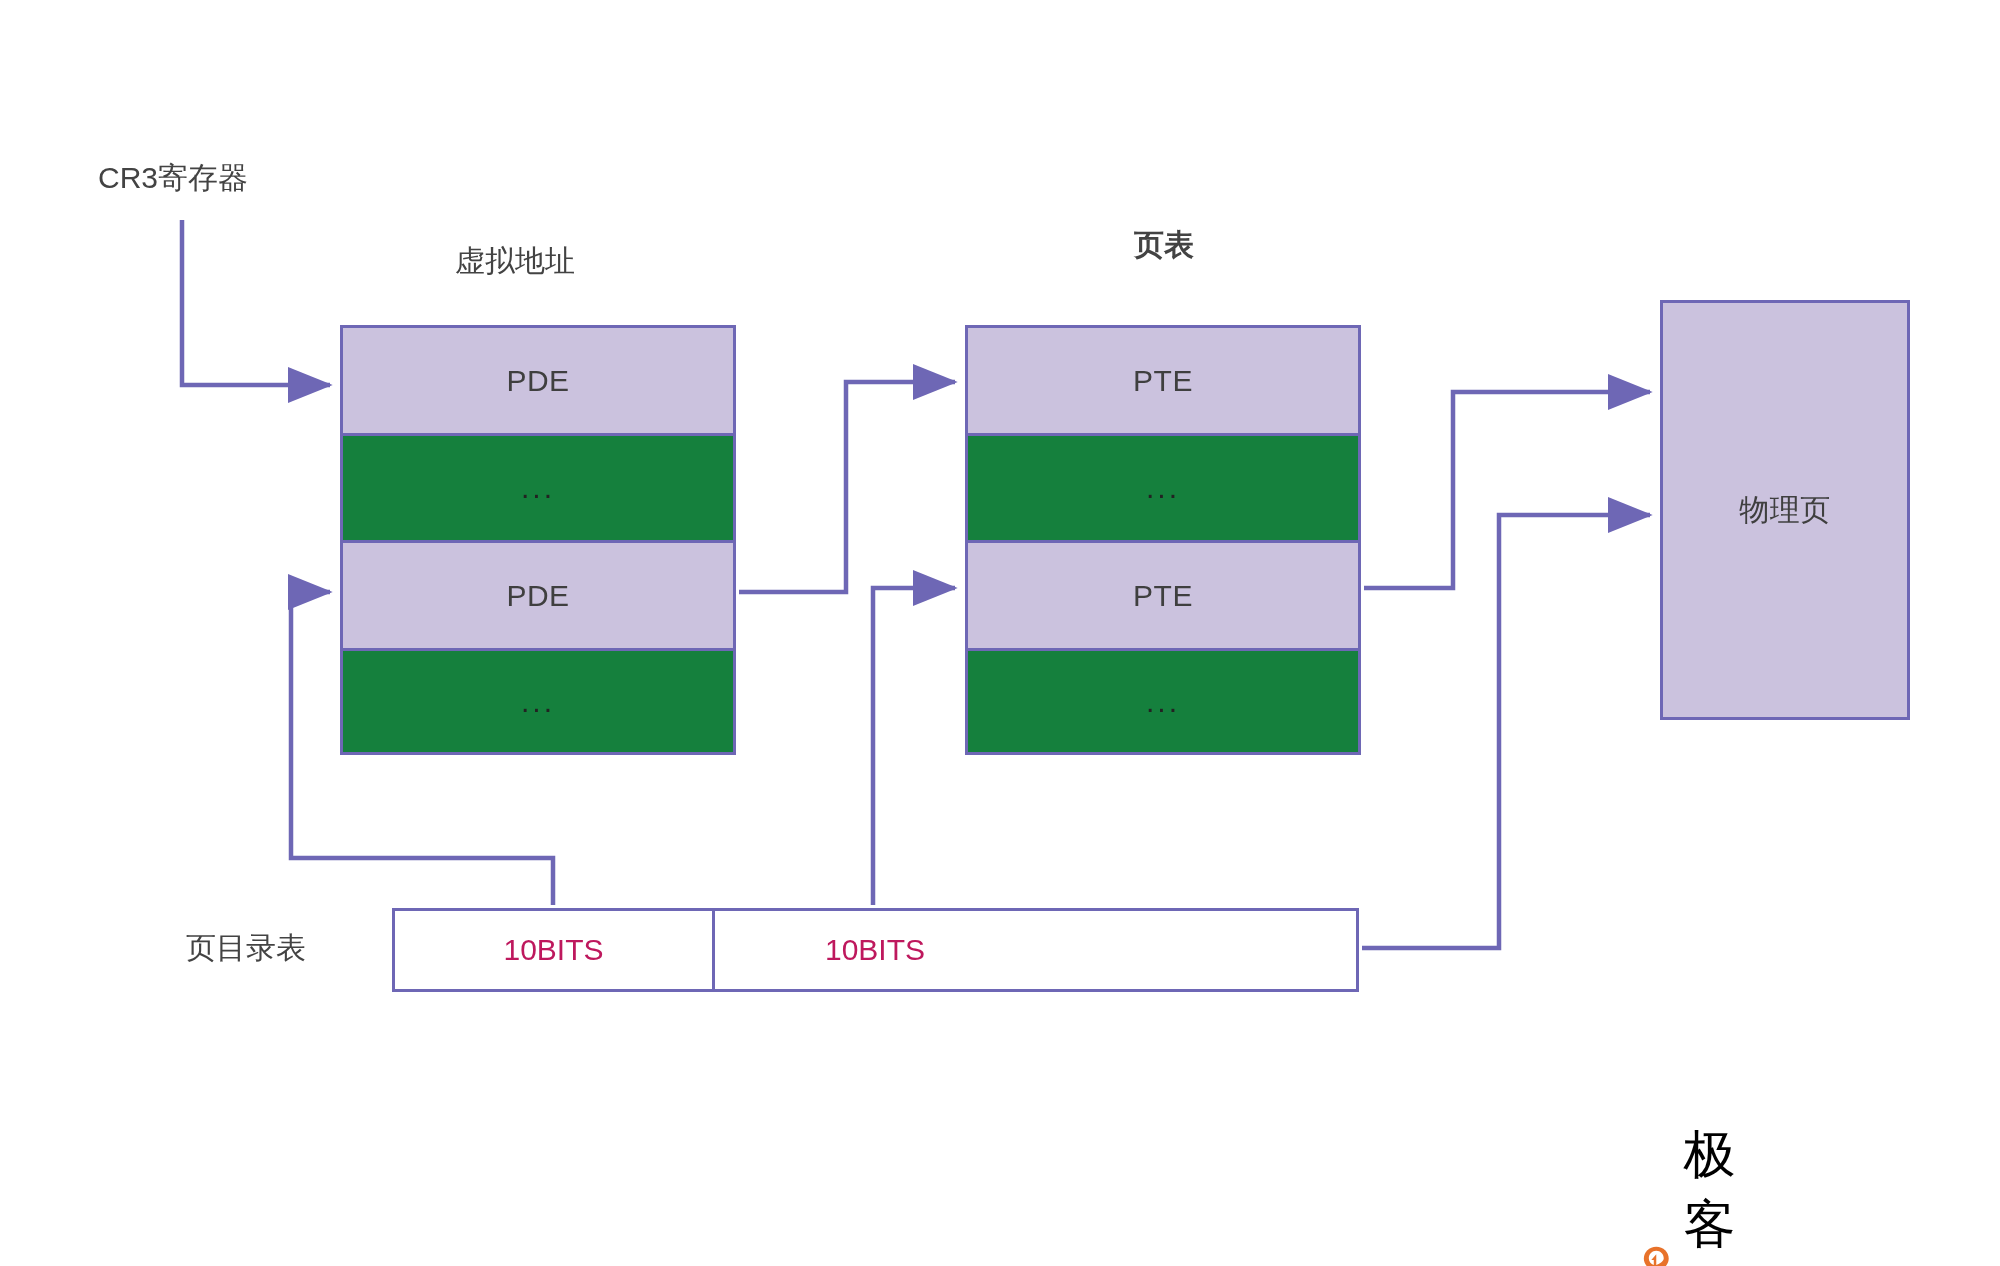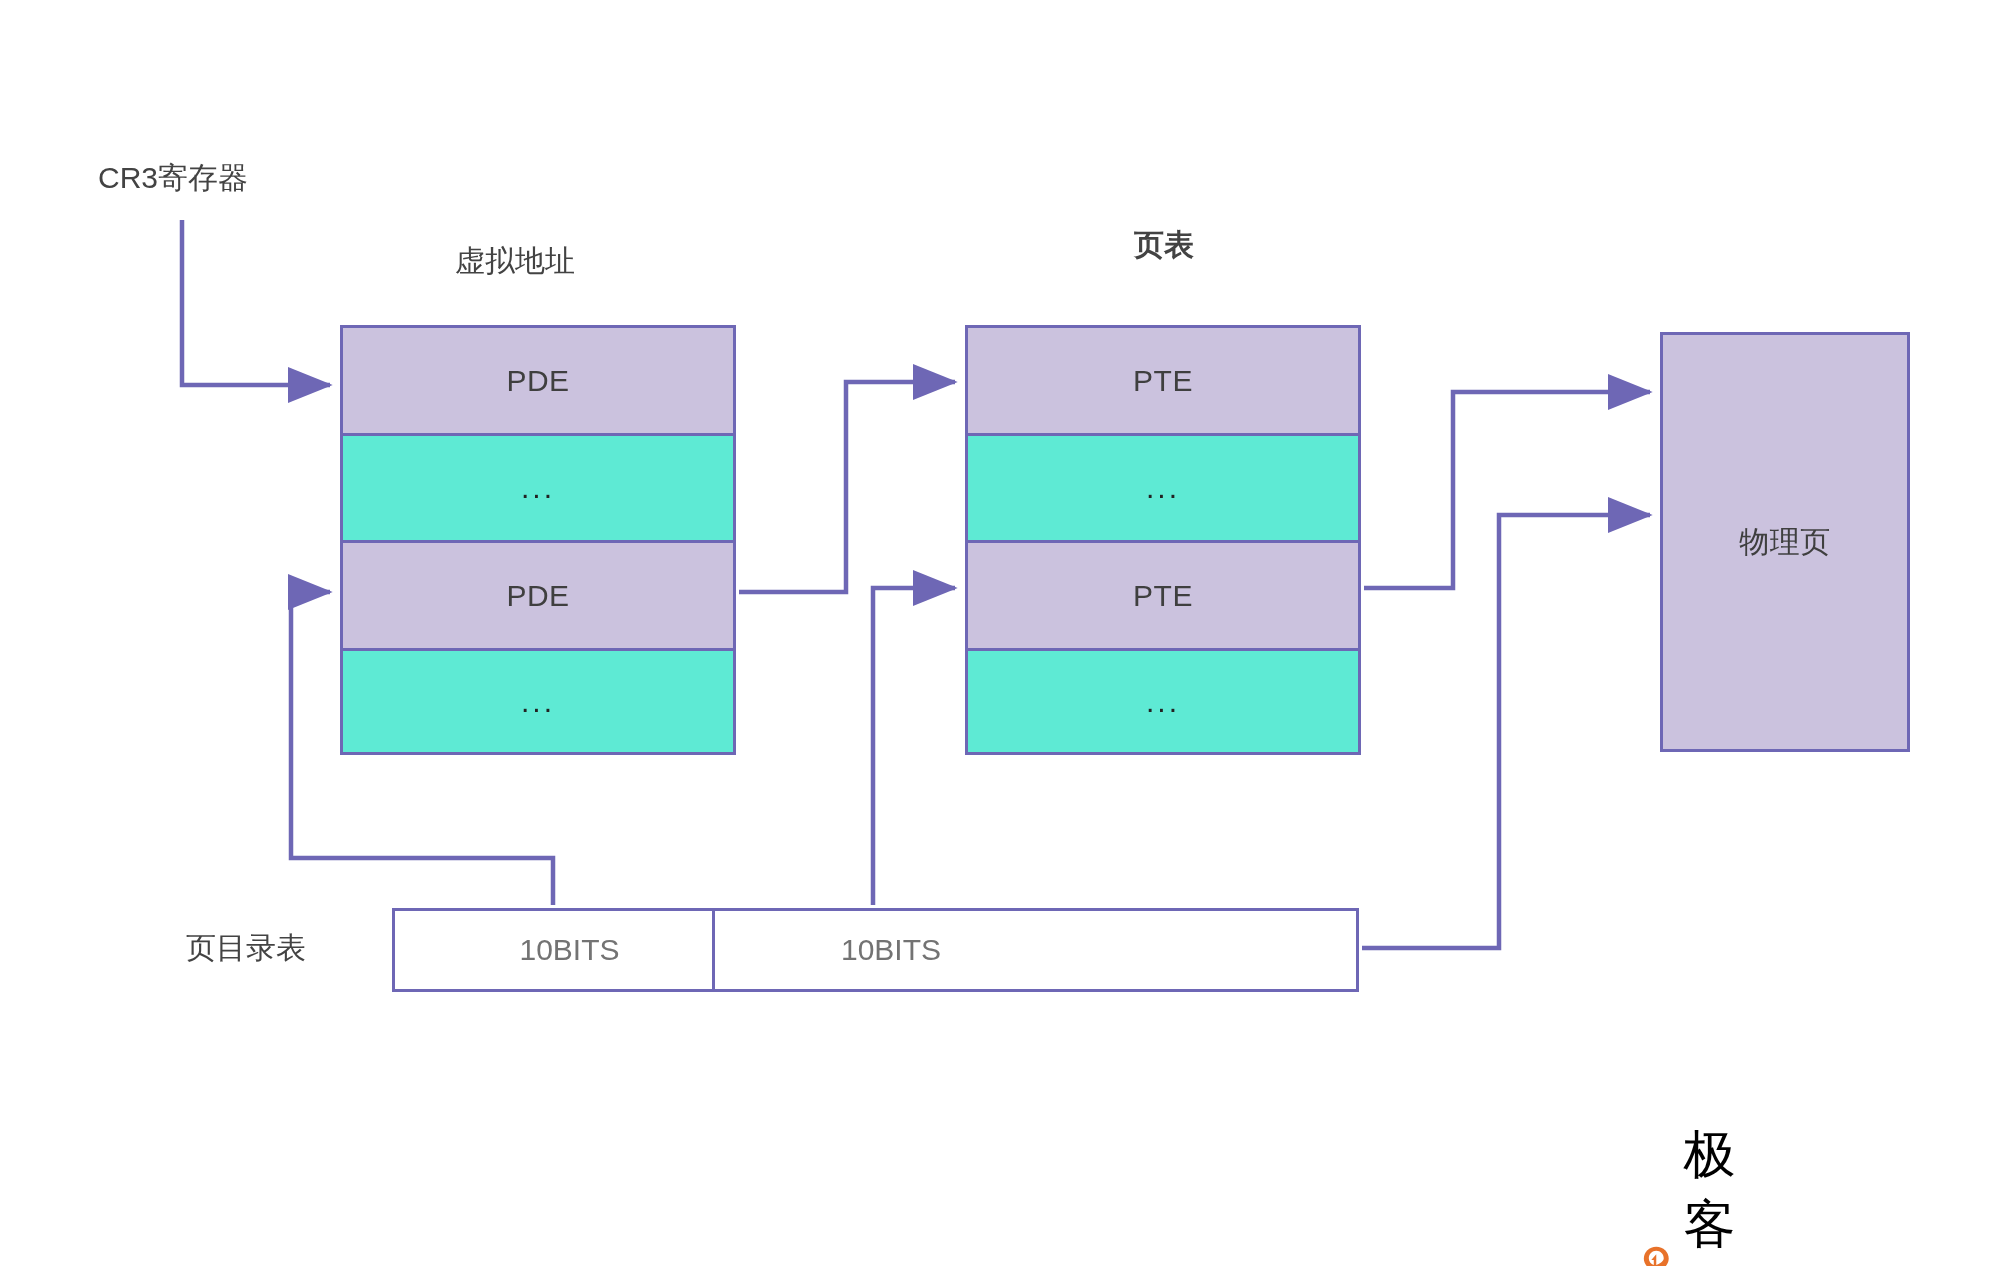--- a/index.html
+++ b/index.html
@@ -64,21 +64,21 @@
     top: 50%;
     transform: translateY(-50%);
     letter-spacing: 3px;
   }
 
   
   .tbl {
     position: absolute;
     box-sizing: border-box;
     border: 3px solid #6E67B5;
-    background: #5eead4;
+    background: #15803d;
   }
   .row {
     position: absolute;
     left: 0;
     right: 0;
     box-sizing: border-box;
     border-bottom: 3px solid #6E67B5;
   }
   .row.last { border-bottom: none; }
   .row.filled { background: #CBC2DE; }
@@ -89,21 +89,21 @@
   #pt   { left: 965px;  top: 325px; width: 396px;  height: 430px; text-decoration: underline; }
 
   .r0 { top: 0px;   height: 108px; }
   .r1 { top: 108px; height: 107px; }
   .r2 { top: 215px; height: 108px; }
   .r3 { top: 323px; height: 101px; }
 
   
   #phys {
     position: absolute;
-    left: 1660px; top: 332px;
+    left: 1660px; top: 300px;
     width: 250px; height: 420px;
     box-sizing: border-box;
     border: 3px solid #6E67B5;
     background: #CBC2DE;
   }
   #phys .cell-text { font-size: 30px; }
 
   
   #va {
     position: absolute;
@@ -124,22 +124,21 @@
   #va .seg-0 { width: 320px; }
   #va .seg-1 { width: 320px; }
   #va .seg-2 { width: 321px; }
   #va .seg span {
     position: absolute;
     width: 100%;
     text-align: center;
     top: 50%;
     transform: translateY(-50%);
     font-size: 30px;
-    color: #737373;
-    margin-left: 16px;
+    color: #be185d;
   }
 
   
   #logo {
     position: absolute;
     left: 1643px; top: 1120px;
     display: flex;
     align-items: center;
     gap: 14px;
   }

